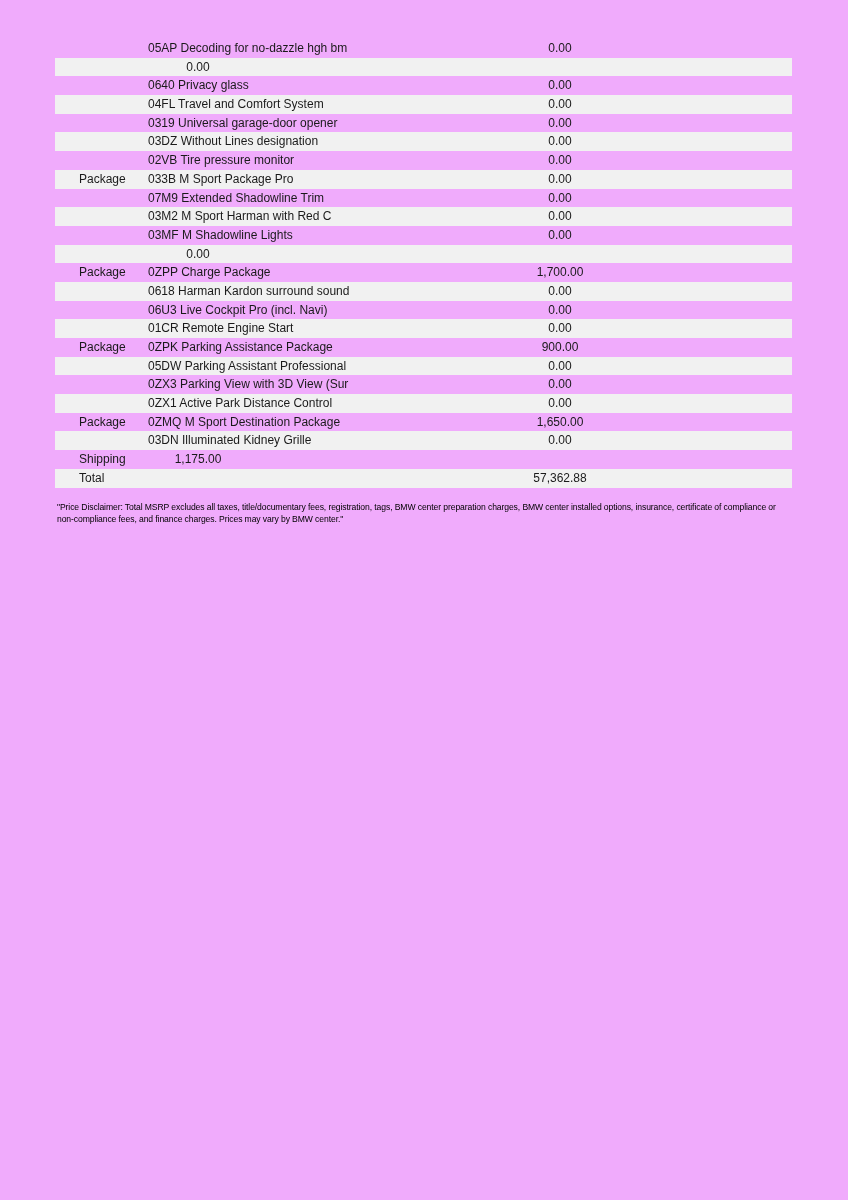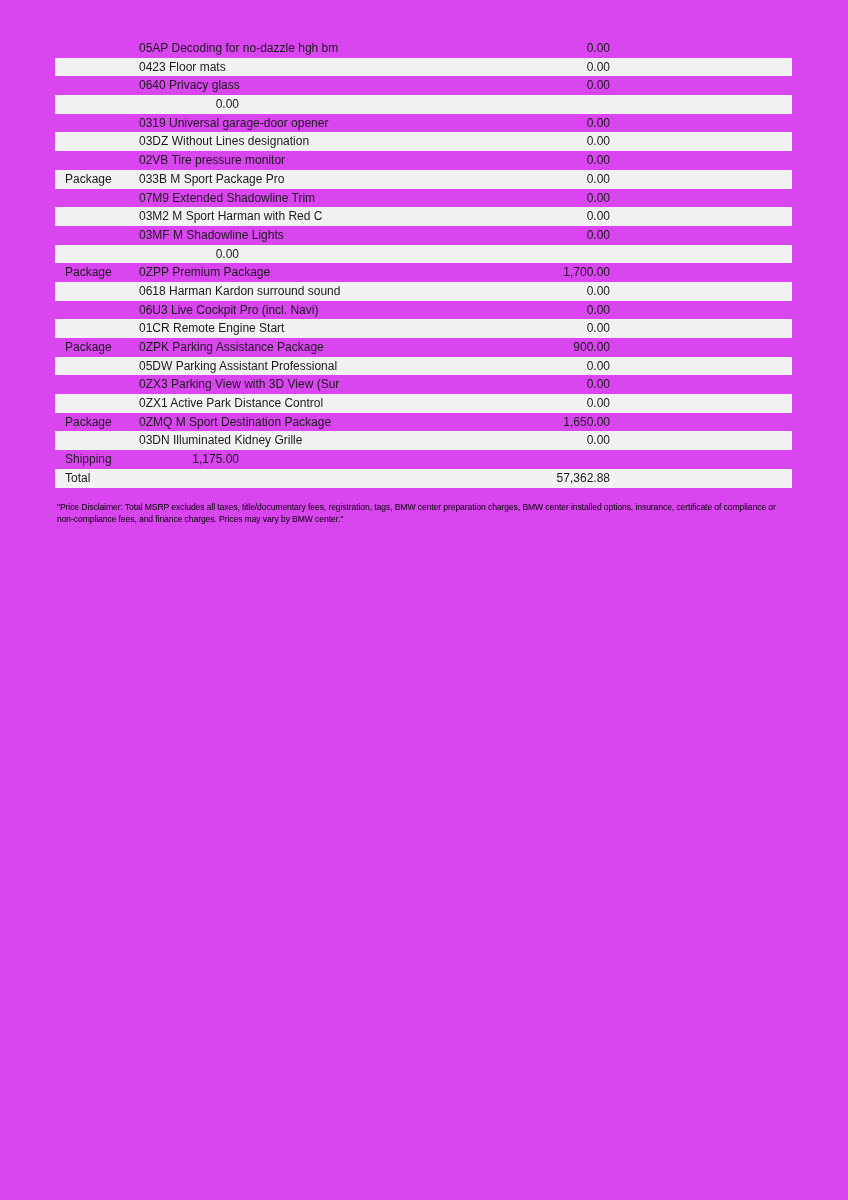--- a/index.html
+++ b/index.html
@@ -11,52 +11,52 @@
     width: 848px;
     height: 1200px;
     position: relative;
     font-family: "Liberation Sans", sans-serif;
     color: #1a1a1a;
     overflow: hidden;
   }
   .page {
     position: absolute;
     inset: 0;
-    background: #d946ef;
+    background: #f0abfc;
   }
   .options-table {
     position: absolute;
     left: 55px;
     top: 39px;
     width: 737px;
   }
   .row {
     display: flex;
     height: 18.7px;
     line-height: 18.7px;
     font-size: 12px;
     white-space: nowrap;
   }
   .row:nth-child(even) {
     background: #f1f1f1;
   }
   .cell { overflow: hidden; }
   .cell.cat {
-    width: 84px;
-    padding-left: 10px;
+    width: 93px;
+    padding-left: 24px;
     box-sizing: border-box;
     flex: none;
   }
   .cell.item {
     flex: 1;
   }
   .cell.price {
     width: 100px;
     flex: none;
-    text-align: right;
+    text-align: center;
   }
   .cell.spacer {
     width: 182px;
     flex: none;
   }
   .disclaimer {
     position: absolute;
     left: 57px;
     top: 502px;
     width: 737px;
@@ -73,32 +73,32 @@
 
   <div class="options-table" id="options-table">
       <div class="row">
         <div class="cell cat"></div>
         <div class="cell item">05AP Decoding for no-dazzle hgh bm</div>
         <div class="cell price">0.00</div>
         <div class="cell spacer"></div>
       </div>
       <div class="row">
         <div class="cell cat"></div>
-        <div class="cell item">0423 Floor mats</div>
         <div class="cell price">0.00</div>
         <div class="cell spacer"></div>
       </div>
       <div class="row">
         <div class="cell cat"></div>
         <div class="cell item">0640 Privacy glass</div>
         <div class="cell price">0.00</div>
         <div class="cell spacer"></div>
       </div>
       <div class="row">
         <div class="cell cat"></div>
+        <div class="cell item">04FL Travel and Comfort System</div>
         <div class="cell price">0.00</div>
         <div class="cell spacer"></div>
       </div>
       <div class="row">
         <div class="cell cat"></div>
         <div class="cell item">0319 Universal garage-door opener</div>
         <div class="cell price">0.00</div>
         <div class="cell spacer"></div>
       </div>
       <div class="row">
@@ -137,21 +137,21 @@
         <div class="cell price">0.00</div>
         <div class="cell spacer"></div>
       </div>
       <div class="row">
         <div class="cell cat"></div>
         <div class="cell price">0.00</div>
         <div class="cell spacer"></div>
       </div>
       <div class="row">
         <div class="cell cat">Package</div>
-        <div class="cell item">0ZPP Premium Package</div>
+        <div class="cell item">0ZPP Charge Package</div>
         <div class="cell price">1,700.00</div>
         <div class="cell spacer"></div>
       </div>
       <div class="row">
         <div class="cell cat"></div>
         <div class="cell item">0618 Harman Kardon surround sound</div>
         <div class="cell price">0.00</div>
         <div class="cell spacer"></div>
       </div>
       <div class="row">

